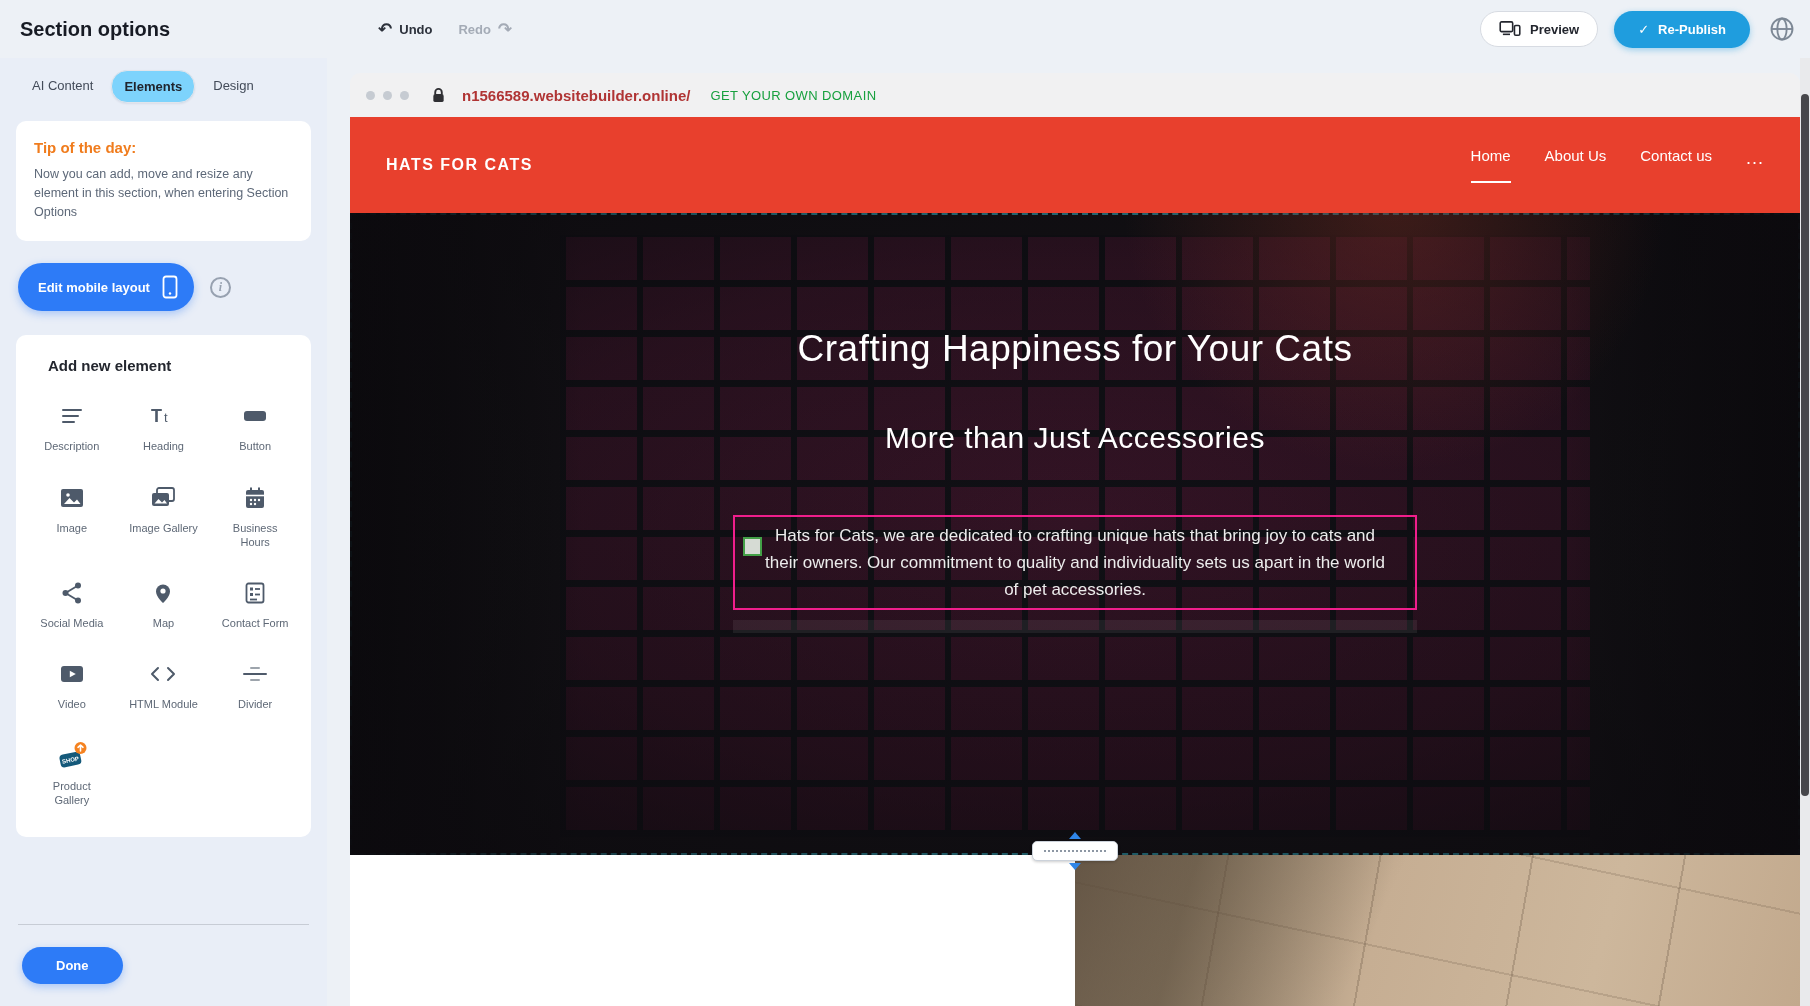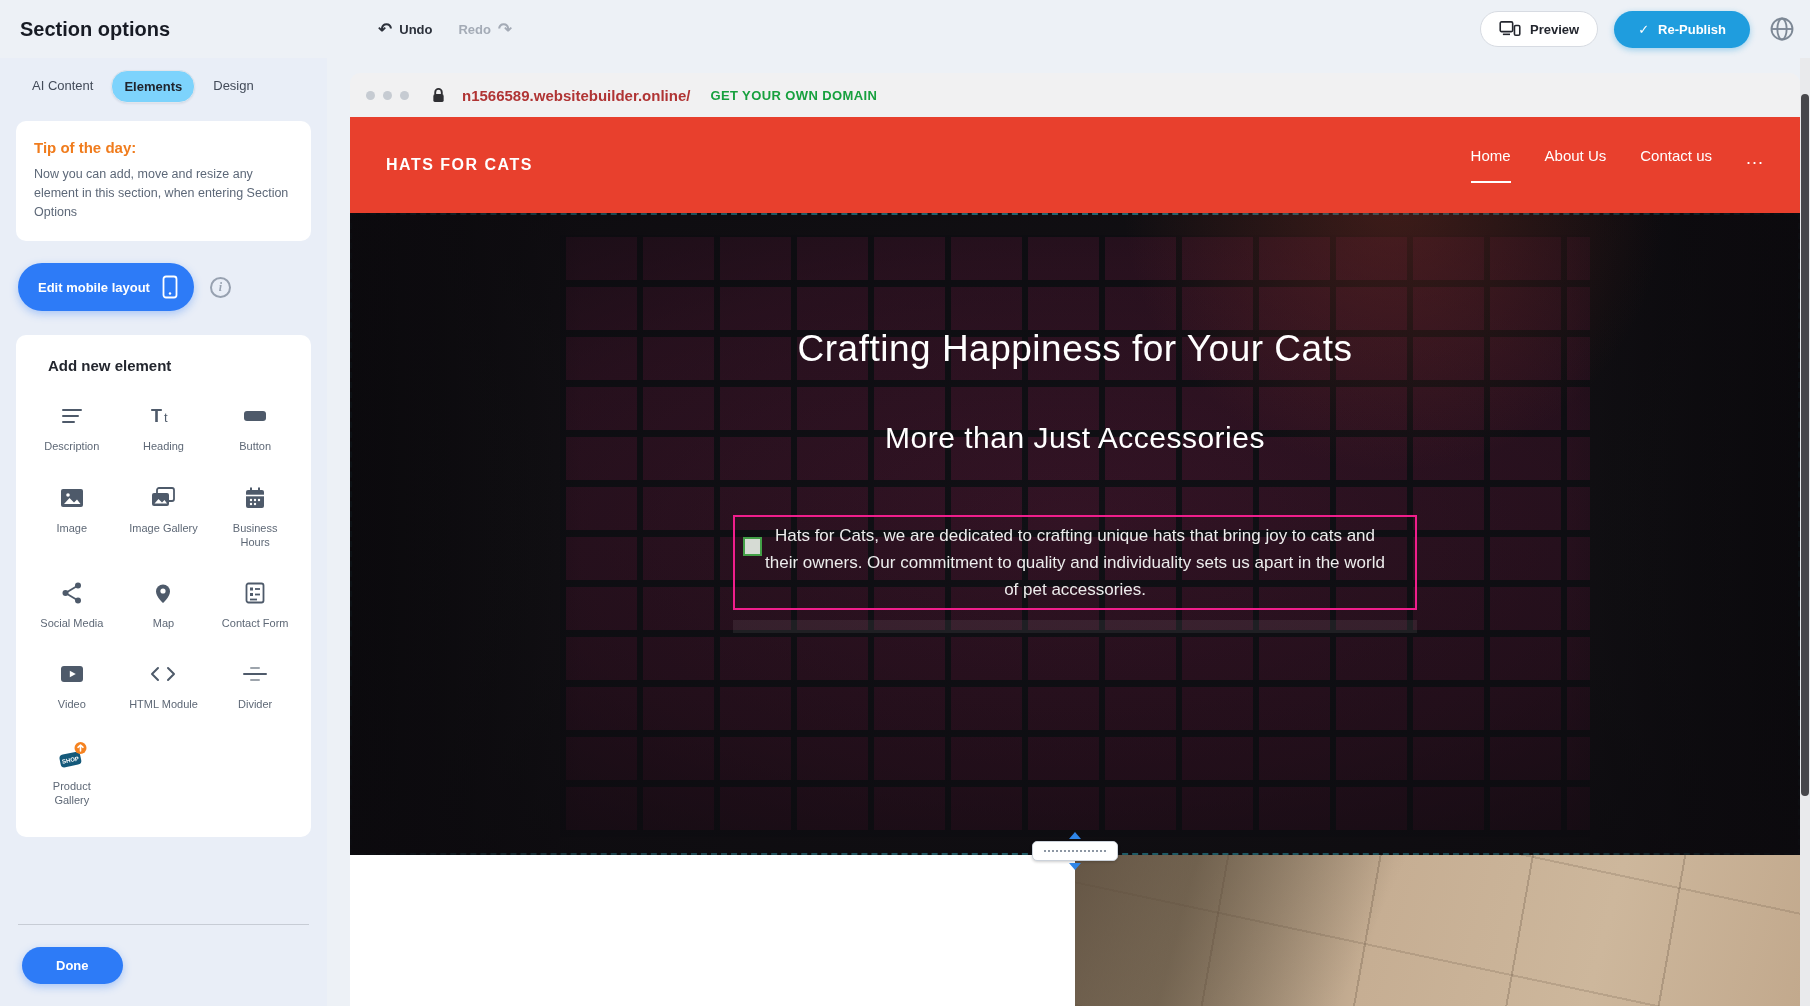--- a/index.html
+++ b/index.html
@@ -69,21 +69,21 @@
     font-family:inherit;font-size:13px;font-weight:700;cursor:pointer;margin-left:6px;box-shadow:0 3px 8px rgba(45,123,247,.35);}
 
   
   .canvas{flex:1;position:relative;padding:15px 10px 0 23px;display:flex;flex-direction:column;min-width:0;}
   .browser{flex:1;display:flex;flex-direction:column;min-height:0;}
   .browser-bar{height:44px;flex:0 0 44px;background:#f1f1f2;border-radius:10px 10px 0 0;display:flex;align-items:center;
     padding:0 16px;gap:8px;}
   .win-dot{width:9px;height:9px;border-radius:50%;background:#c6cbd2;}
   .lock-icon{margin-left:14px;display:flex;align-items:center;}
   .browser-url{margin-left:8px;font-size:15px;font-weight:600;color:var(--url-red);}
-  .domain-cta{margin-left:12px;font-size:13px;font-weight:700;letter-spacing:.4px;color:var(--domain-green);
+  .domain-cta{margin-left:12px;font-size:13px;font-weight:400;letter-spacing:.4px;color:var(--domain-green);
     text-decoration:none;cursor:pointer;}
 
   .site{flex:1;display:flex;flex-direction:column;min-height:0;background:#c2410c;}
   .site-header{height:96px;flex:0 0 96px;background:var(--header-red);display:flex;align-items:center;padding:0 36px;}
   .site-logo{color:#fff;font-size:16px;font-weight:700;letter-spacing:1.5px;cursor:pointer;}
   .site-nav{margin-left:auto;display:flex;align-items:center;gap:34px;}
   .nav-item{color:#fff;font-size:15px;cursor:pointer;padding-bottom:17px;border-bottom:2px solid transparent;}
   .nav-item.active{border-bottom-color:#fff;}
   .nav-item.more{font-size:18px;letter-spacing:1px;padding-bottom:12px;}
 

